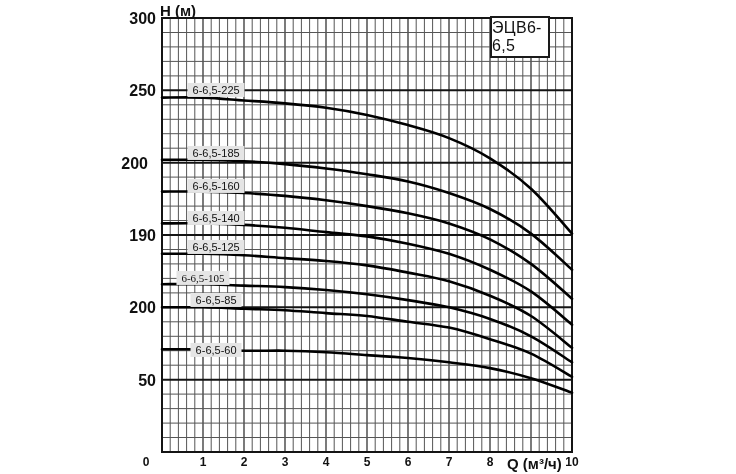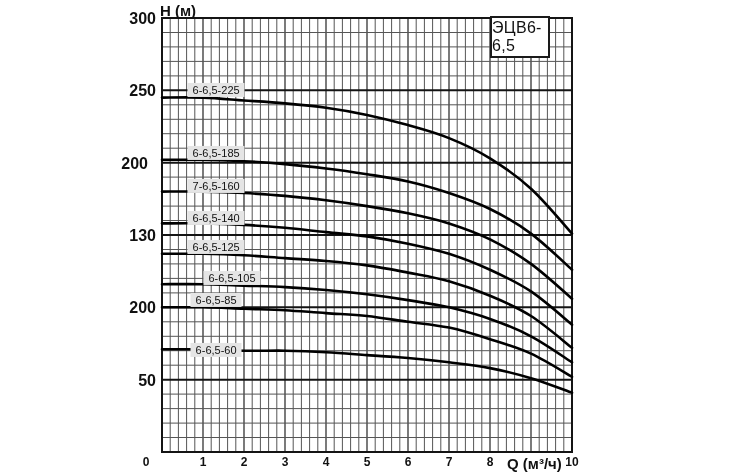--- a/index.html
+++ b/index.html
@@ -110,43 +110,43 @@
     </svg>
 
   <div class="axis-title" id="y-axis-title" style="left:160px;top:2px;">H (м)</div>
 
   <div class="axis-title" id="x-axis-title" style="left: 507px; top: 455px;">Q (м³/ч)</div>
 
   <div id="ylabels">
       <div class="ylab" style="left: 112px; top: 10px;">300</div>
       <div class="ylab" style="left: 112px; top: 82.3px;">250</div>
       <div class="ylab" style="left: 104px; top: 154.7px;">200</div>
-      <div class="ylab" style="left: 112px; top: 227px;">130</div>
+      <div class="ylab" style="left: 112px; top: 227px;">190</div>
       <div class="ylab" style="left: 112px; top: 299.3px;">200</div>
       <div class="ylab" style="left: 112px; top: 371.7px;">50</div>
     </div>
   <div id="xlabels">
       <div class="xlab" style="left: 146px; top: 455px;">0</div>
       <div class="xlab" style="left: 203px; top: 455px;">1</div>
       <div class="xlab" style="left: 244px; top: 455px;">2</div>
       <div class="xlab" style="left: 285px; top: 455px;">3</div>
       <div class="xlab" style="left: 326px; top: 455px;">4</div>
       <div class="xlab" style="left: 367px; top: 455px;">5</div>
       <div class="xlab" style="left: 408px; top: 455px;">6</div>
       <div class="xlab" style="left: 449px; top: 455px;">7</div>
       <div class="xlab" style="left: 490px; top: 455px;">8</div>
       <div class="xlab" style="left: 572px; top: 455px;">10</div>
     </div>
   <div id="curve-labels">
       <div class="curve-label" style="left: 216.1px; top: 90.3px;">6-6,5-225</div>
       <div class="curve-label" style="left: 216.1px; top: 152.5px;">6-6,5-185</div>
-      <div class="curve-label" style="left: 216.1px; top: 185.8px;">7-6,5-160</div>
+      <div class="curve-label" style="left: 216.1px; top: 185.8px;">6-6,5-160</div>
       <div class="curve-label" style="left: 216.1px; top: 217.6px;">6-6,5-140</div>
       <div class="curve-label" style="left: 216.1px; top: 246.6px;">6-6,5-125</div>
-      <div class="curve-label" style="left: 232px; top: 278.4px;">6-6,5-105</div>
+      <div class="curve-label" style="left: 203px; top: 278.4px; font-family: Liberation Serif, serif;">6-6,5-105</div>
       <div class="curve-label" style="left: 216.1px; top: 300.1px;">6-6,5-85</div>
       <div class="curve-label" style="left: 216.1px; top: 342.1px; margin-top: 8px;">6-6,5-60</div>
     </div>
 
   <div id="title-box">
     <span>ЭЦВ6-6,5</span>
   </div>
 </div>
 
 </body></html>

